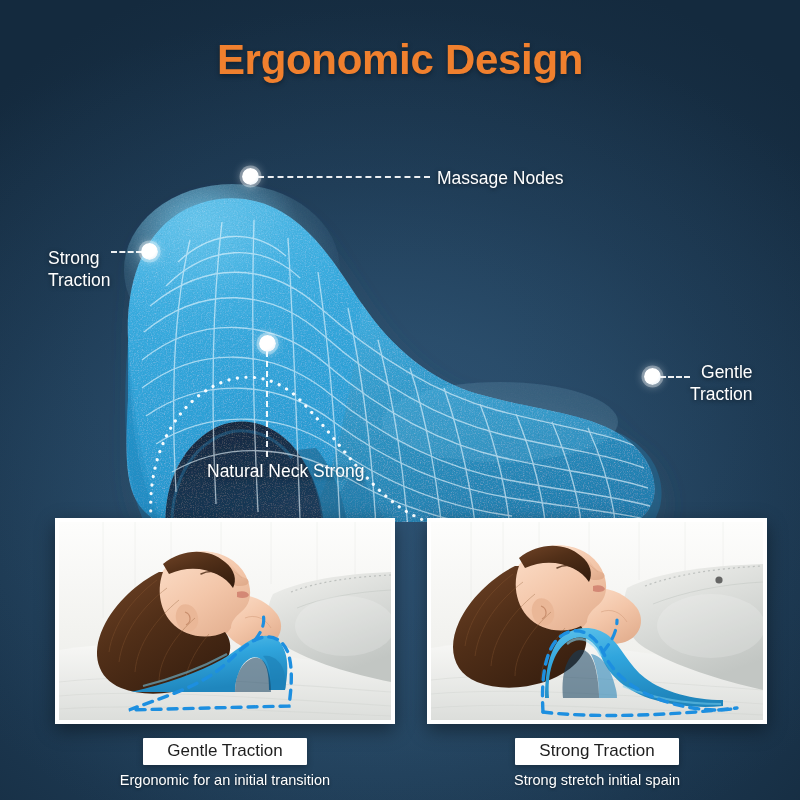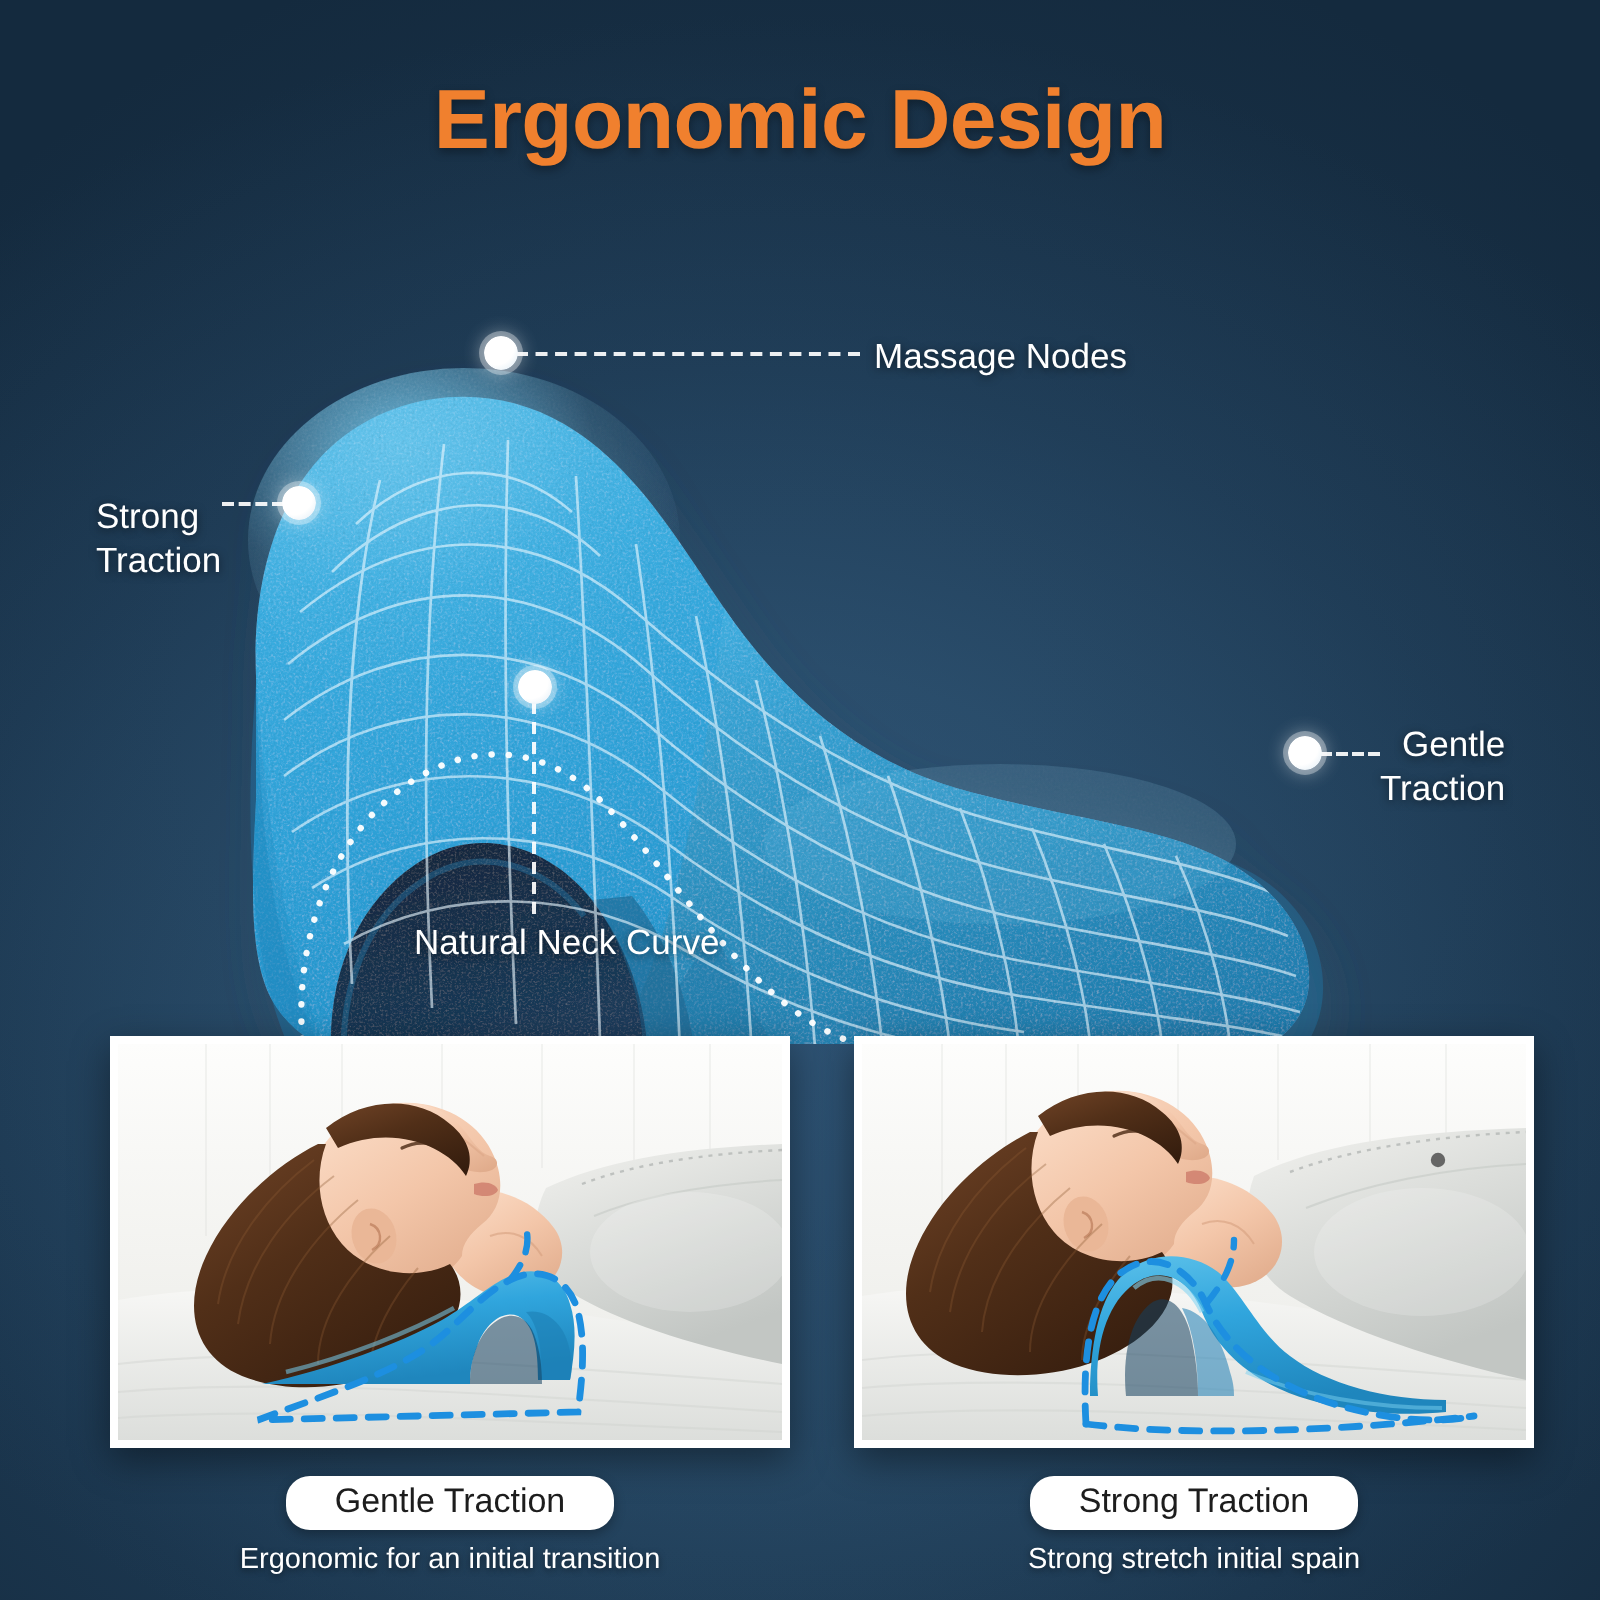--- a/index.html
+++ b/index.html
@@ -85,21 +85,21 @@
   #panel-left  { left:55px; }
   #panel-right { left:427px; }
   .photo-inner { position:relative; width:100%; height:100%; overflow:hidden; background:#f3f4f2; }
 
   
   .caption-group { position:absolute; width:340px; text-align:center; z-index:22; }
   #cap-left  { left:55px;  top:738px; }
   #cap-right { left:427px; top:738px; }
   .cap-badge {
     display:inline-block; background:#ffffff; color:#1d1d1d;
-    font-size:17px; padding:3px 24px 4px; border-radius:12px;
+    font-size:17px; padding:3px 24px 4px; border-radius:1px;
     box-shadow:0 2px 6px rgba(0,0,0,.3);
   }
   .cap-sub {
     display:block; margin-top:7px; color:#ffffff; font-size:14.5px;
     text-shadow:0 1px 3px rgba(0,0,0,.5);
   }
 </style>
 </head>
 <body>
 
@@ -296,21 +296,21 @@
   <div class="lead lead-h" id="l-gentle"></div>
   <div class="dot" id="d-gentle"></div>
   <div class="callout" id="c-gentle">
     <div>Gentle</div>
     <div>Traction</div>
   </div>
 
   <div class="lead lead-v" id="l-neck"></div>
   <div class="dot" id="d-neck"></div>
   <div class="callout" id="c-neck">
-    <span>Natural Neck Curve</span>
+    <span>Natural Neck Strong</span>
   </div>
 
   <div class="photo-panel" id="panel-left">
     <div class="photo-inner">
       <svg viewBox="0 0 332 198" width="100%" height="100%" preserveAspectRatio="xMidYMid slice">
         <defs>
           <linearGradient id="bgL" x1="0" y1="0" x2="0" y2="1">
             <stop offset="0%" stop-color="#fdfdfc"></stop>
             <stop offset="52%" stop-color="#f3f3f0"></stop>
             <stop offset="100%" stop-color="#e9eae6"></stop>

